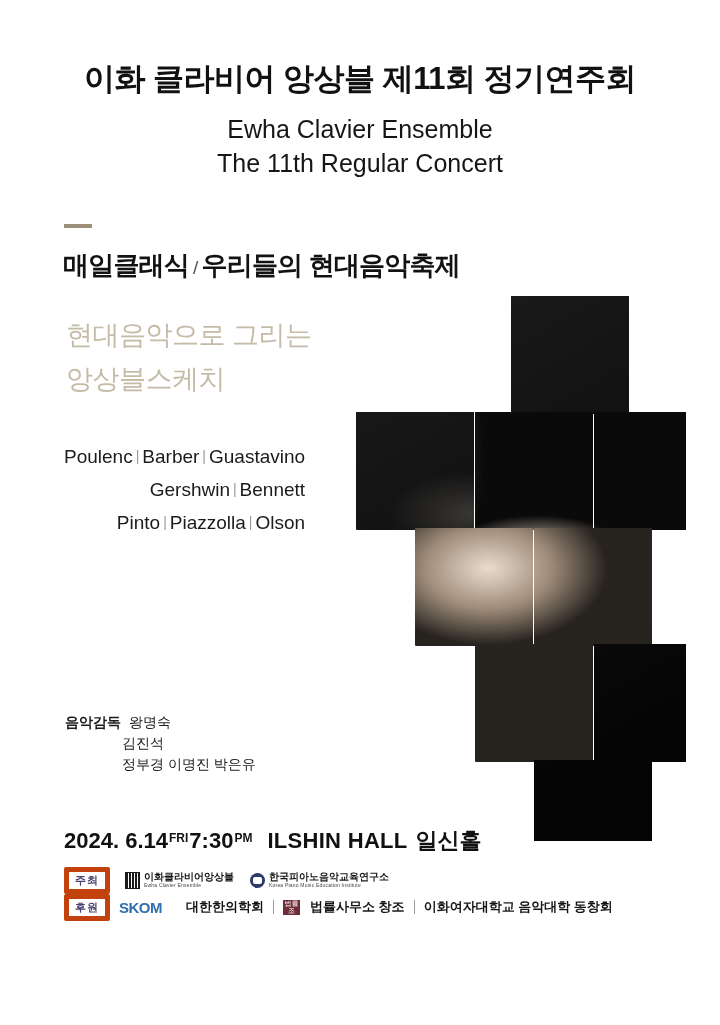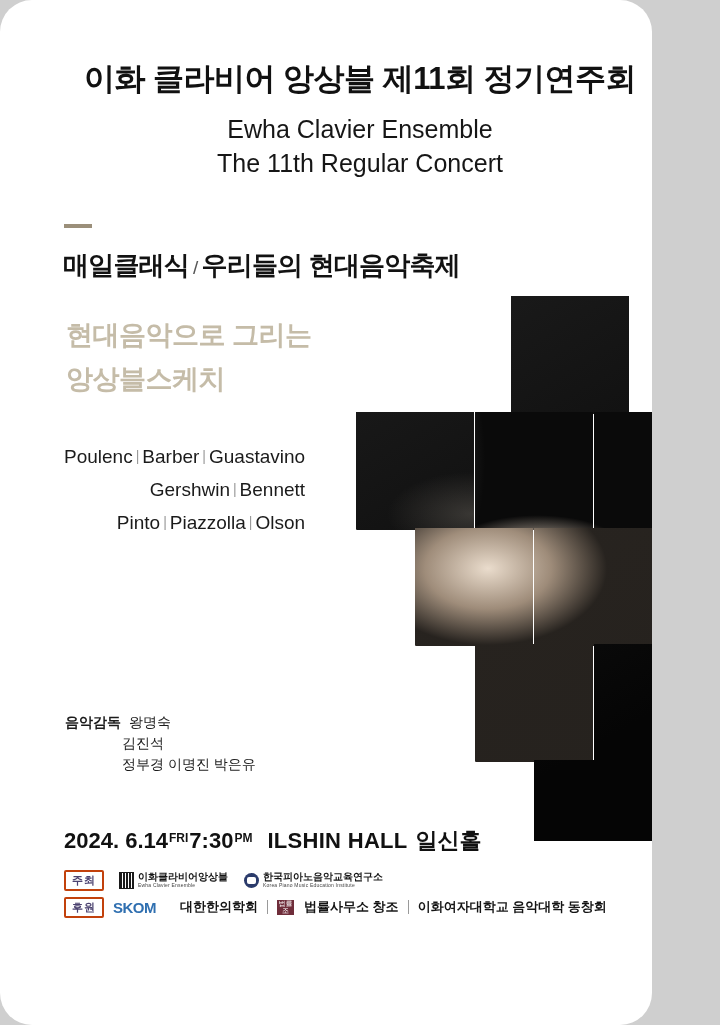--- a/index.html
+++ b/index.html
@@ -5,25 +5,24 @@
   html, body {
     margin: 0;
     padding: 0;
     background: #cfcfcf;
   }
   body {
     font-family: "Liberation Sans", sans-serif;
   }
   .poster {
     position: relative;
-    width: 652px;
+    width: 720px;
     height: 1025px;
     background: #ffffff;
     overflow: hidden;
-    border-radius: 32px;
   }
 
   
   .title-ko {
     position: absolute;
     top: 58px;
     left: 0;
     width: 720px;
     text-align: center;
     font-size: 31px;
@@ -75,21 +74,21 @@
 
   
   .sub {
     position: absolute;
     left: 66px;
     top: 313px;
     font-size: 27px;
     line-height: 44px;
     color: #c5bca8;
     letter-spacing: -0.5px;
-    font-weight: 700;
+    font-weight: 400;
   }
   .sub div { white-space: nowrap; }
 
   
   .composers {
     position: absolute;
     left: 64px;
     top: 440px;
     font-size: 19px;
     line-height: 32px;
@@ -154,21 +153,21 @@
     font-size: 12px;
     color: #1b1b1b;
   }
   .credit-row {
     display: flex;
     align-items: center;
     height: 24px;
     margin-bottom: 3px;
   }
   .credit-tag {
-    border: 2px solid #c2410c;
+    border: 5px solid #c2410c;
     color: #4b4270;
     font-size: 11px;
     font-weight: bold;
     padding: 2px 6px;
     border-radius: 2px;
     margin-right: 9px;
     letter-spacing: 1px;
     line-height: 13px;
     background: #fff;
     white-space: nowrap;

